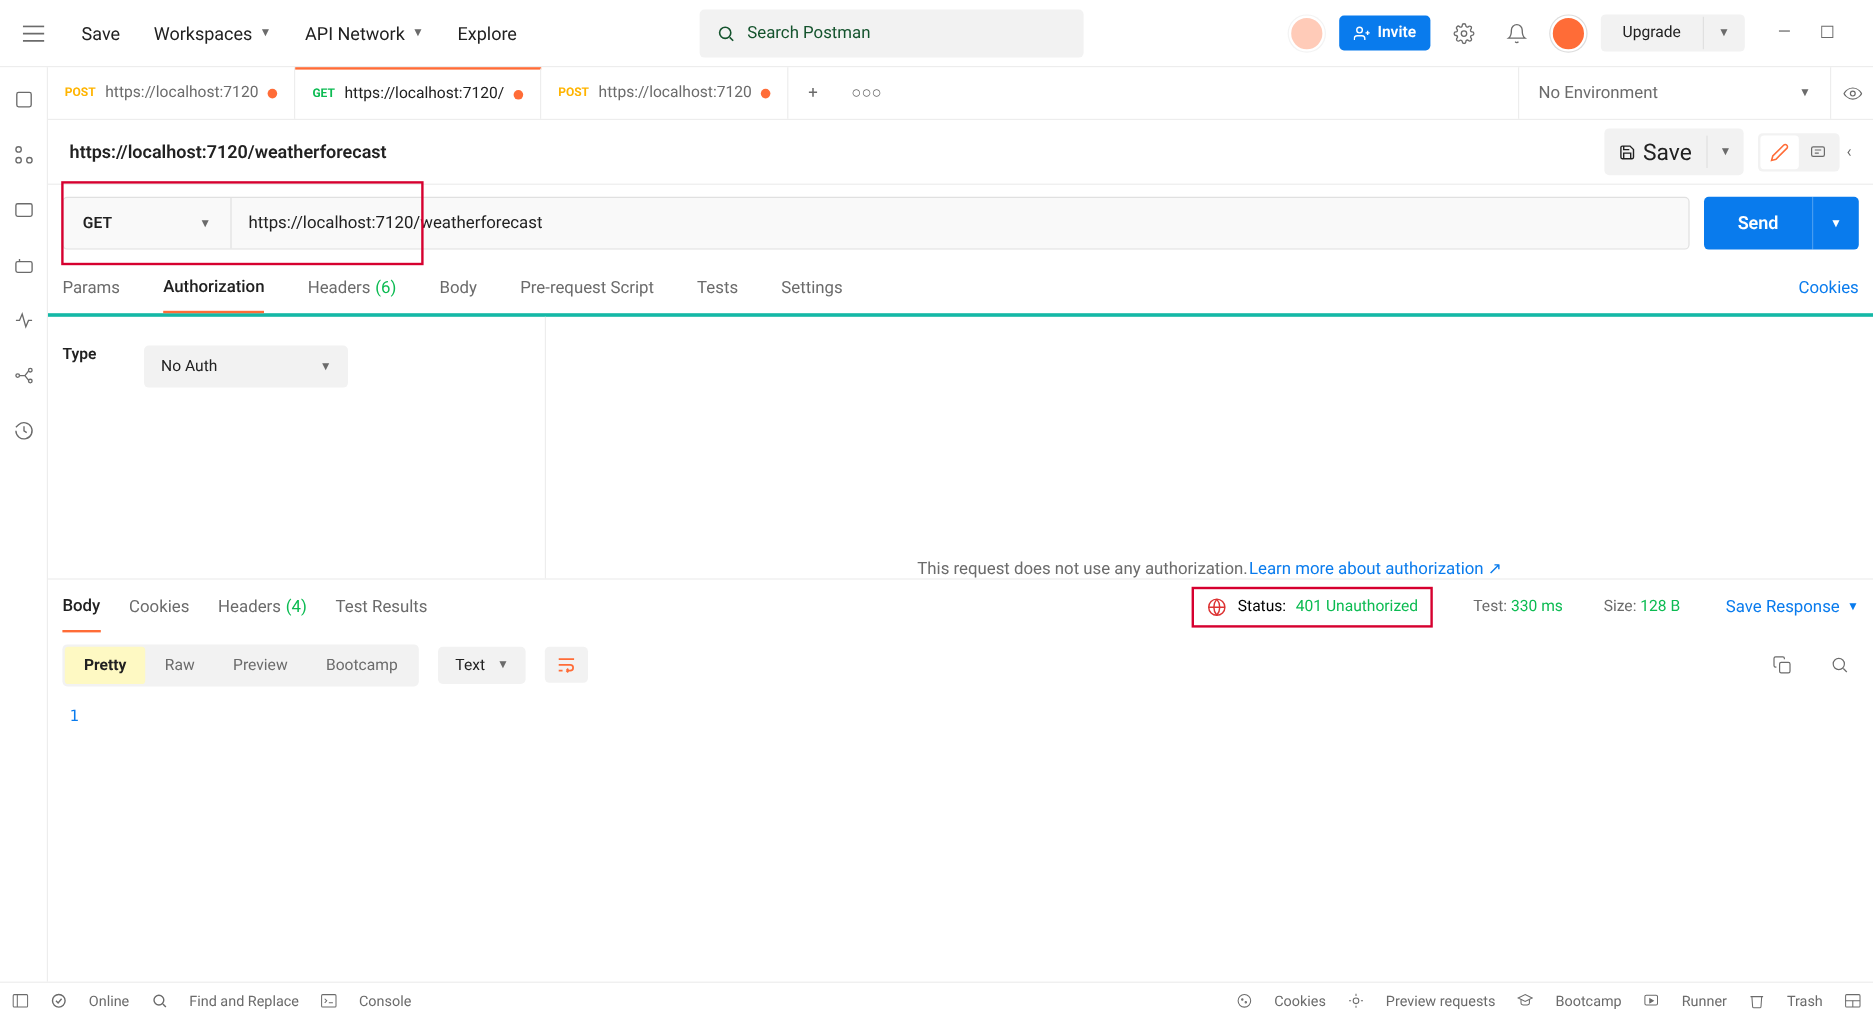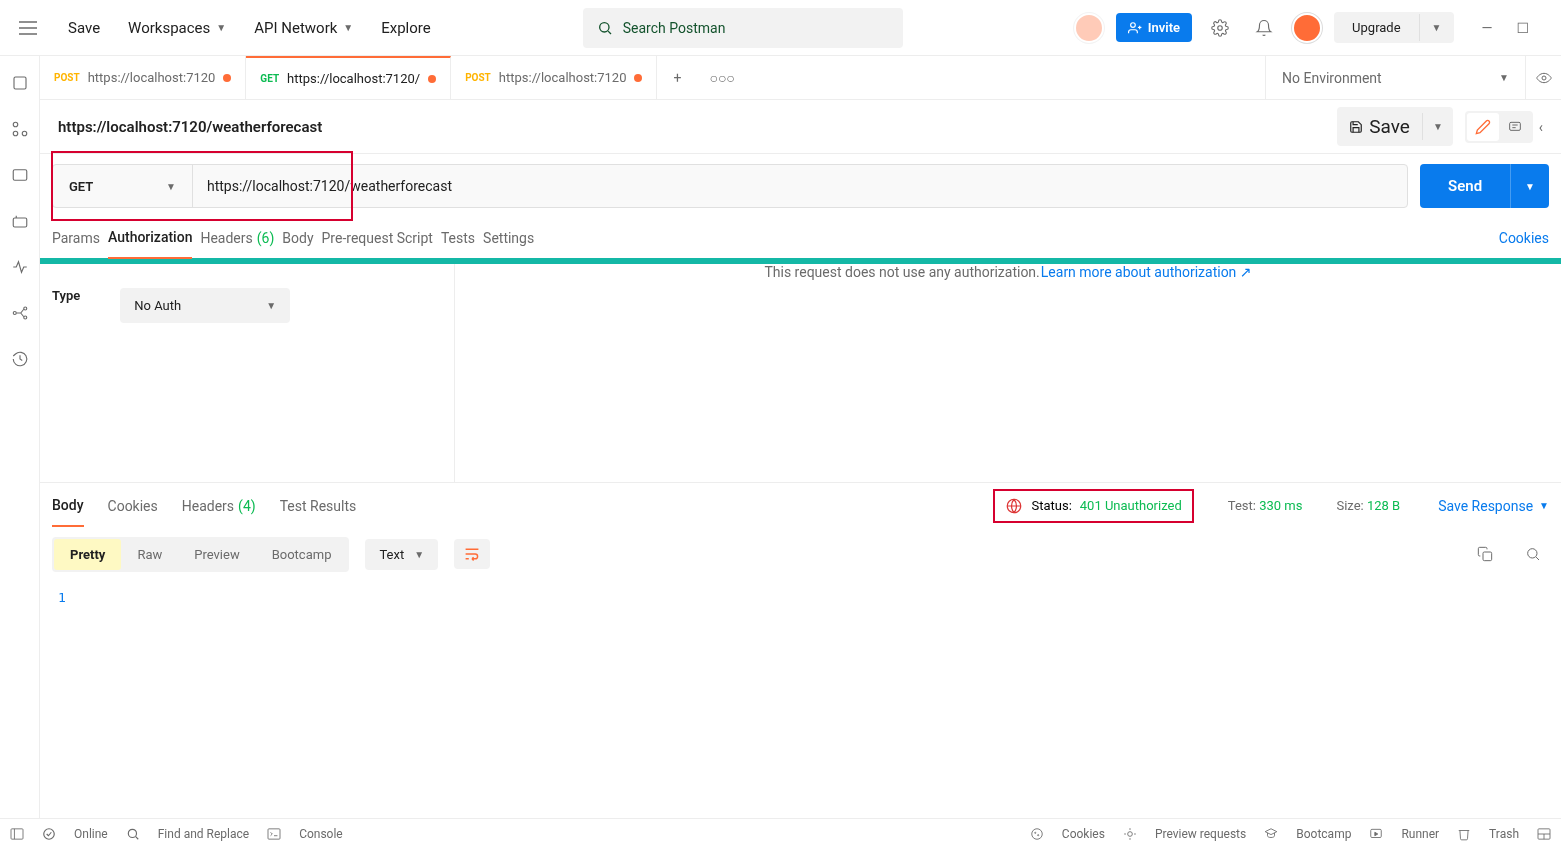--- a/index.html
+++ b/index.html
@@ -55,32 +55,32 @@
 .url-row{display:flex;align-items:center;padding:10px 12px;gap:12px;}
 .url-group{flex:1;display:flex;border:1px solid #e0e0e0;border-radius:4px;background:#f9f9f9;height:44px;}
 .method-select{width:140px;display:flex;align-items:center;justify-content:space-between;padding:0 16px;border-right:1px solid #e0e0e0;font-weight:600;font-size:13px;color:#212121;}
 .url-input{flex:1;display:flex;align-items:center;padding:0 14px;font-size:14px;color:#212121;}
 .url-redbox{position:relative;}
 .url-redbox::before{content:"";position:absolute;left:-2px;top:-14px;bottom:-14px;width:298px;border:2px solid #d6002f;pointer-events:none;}
 .send-group{display:flex;height:44px;background:#097bed;border-radius:4px;color:#fff;}
 .send-btn{padding:0 28px;display:flex;align-items:center;font-weight:600;font-size:15px;}
 .send-caret{padding:0 14px;display:flex;align-items:center;border-left:1px solid rgba(255,255,255,.25);font-size:10px;}
 
-.req-tabs{display:flex;align-items:center;height:46px;padding:0 12px;border-bottom:6px solid #14b8a6;gap:8px;}
+.req-tabs{display:flex;align-items:center;height:46px;padding:0 12px;border-bottom:3px solid #14b8a6;gap:36px;}
 .rtab{padding:12px 0;font-size:14px;color:#6b6b6b;cursor:pointer;display:flex;align-items:center;gap:4px;}
 .rtab.active{color:#212121;border-bottom:2px solid #ff6c37;font-weight:500;}
 .rtab .count{color:#0cbb52;}
 .rtabs-spacer{flex:1;}
 .cookies-link{color:#097bed;font-size:14px;}
 
 .auth-body{flex:1;display:flex;min-height:120px;}
 .auth-left{width:415px;border-right:1px solid #ededed;padding:24px 12px;display:flex;align-items:flex-start;gap:40px;}
 .auth-type-label{font-size:13px;font-weight:600;color:#212121;}
 .noauth-select{background:#f2f2f2;border-radius:4px;padding:10px 14px;display:flex;align-items:center;justify-content:space-between;width:170px;font-size:13px;color:#212121;}
-.auth-right{flex:1;display:flex;align-items:flex-start;justify-content:center;gap:1px;color:#6b6b6b;font-size:14px;}
+.auth-right{flex:1;display:flex;align-items:flex-end;justify-content:center;gap:1px;color:#6b6b6b;font-size:14px;}
 .auth-right a{color:#097bed;}
 
 .resp-tabs{display:flex;align-items:center;height:46px;padding:0 12px;border-top:1px solid #ededed;gap:24px;}
 .rstab{padding:12px 0;font-size:14px;color:#6b6b6b;cursor:pointer;display:flex;gap:4px;}
 .rstab.active{color:#212121;border-bottom:2px solid #ff6c37;font-weight:500;}
 .resp-tabs-spacer{flex:1;}
 .status-box{display:flex;align-items:center;gap:8px;position:relative;padding:6px 10px;}
 .status-redbox{border:2px solid #d6002f;}
 .world-warn{color:#d33;}
 .status-label{color:#000000;font-size:13px;}

